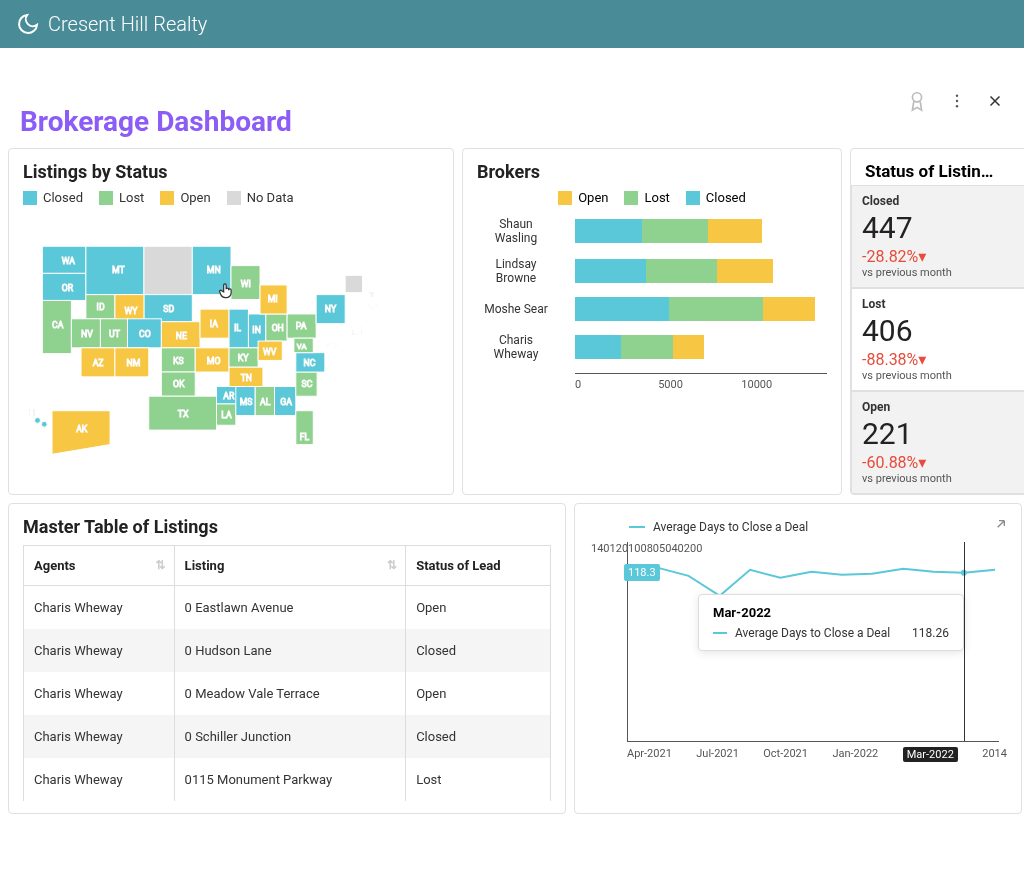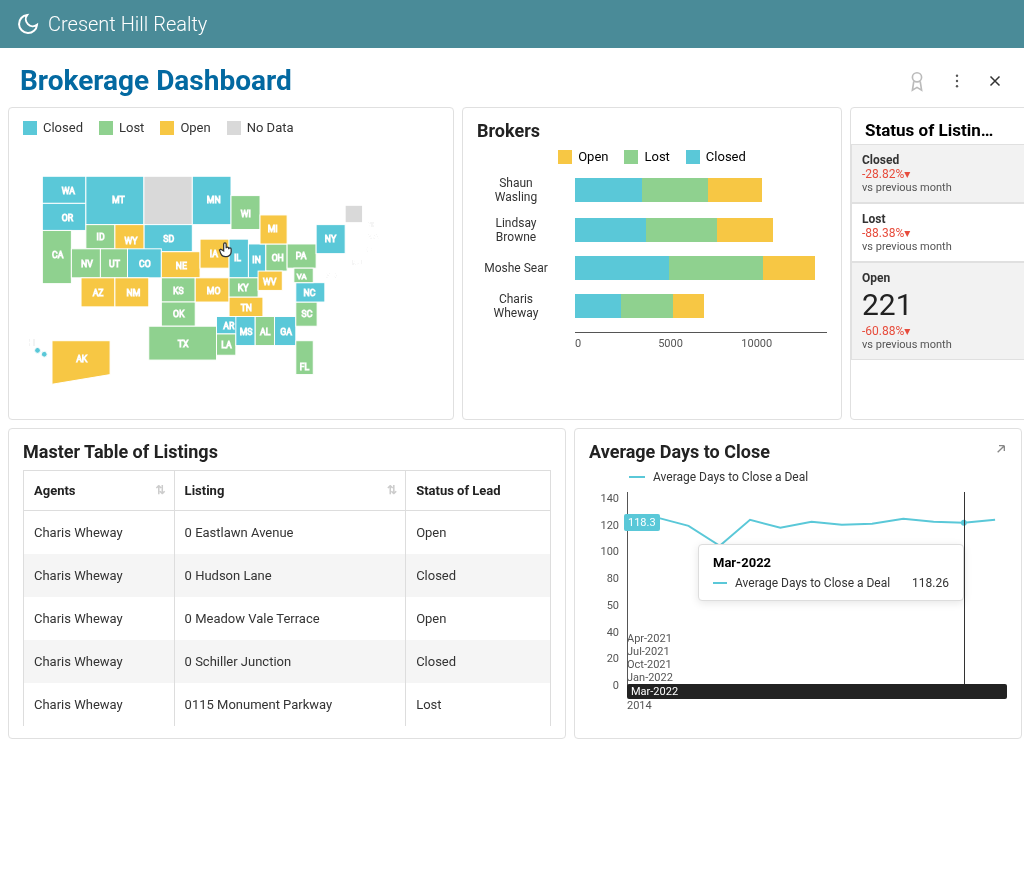--- a/index.html
+++ b/index.html
@@ -9,21 +9,21 @@
 .header { background: #4a8b98; height: 48px; display: flex; align-items: center; padding: 0 16px; color: #fff; }
 .logo { display: flex; align-items: center; gap: 8px; font-size: 20px; font-weight: 300; }
 .logo-icon { width: 24px; height: 24px; }
 .nav { margin-left: auto; display: flex; align-items: center; gap: 20px; font-size: 13px; }
 .nav-link { color: #fff; text-decoration: none; cursor: pointer; }
 .nav-link.active { border-bottom: 1px solid #fff; padding-bottom: 2px; }
 .avatar { width: 32px; height: 32px; border-radius: 50%; background: linear-gradient(180deg, #444 0%, #333 60%, #f4c38a 60%); border: 2px solid #ffd54f; }
 
 
 .titlebar { display: flex; align-items: center; padding: 16px 20px 10px; }
-.title { font-size: 28px; font-weight: 700; color: #0369a1; }
+.title { font-size: 28px; font-weight: 700; color: #8b5cf6; margin-top: 41px; }
 .title-actions { margin-left: auto; display: flex; align-items: center; gap: 20px; color: #666; }
 .icon-btn { cursor: pointer; display: inline-flex; }
 
 
 .grid { display: grid; grid-template-columns: 446px 380px 180px; gap: 8px; padding: 0 8px; }
 .card { border: 1px solid #e0e0e0; border-radius: 4px; padding: 12px 14px; background: #fff; }
 .card-title { font-size: 18px; font-weight: 700; color: #222; margin-bottom: 8px; }
 
 
 .legend { display: flex; gap: 16px; font-size: 13px; color: #333; margin-bottom: 8px; }
@@ -39,42 +39,42 @@
 .axis { display: flex; margin-left: 98px; font-size: 11px; color: #555; border-top: 1px solid #555; padding-top: 4px; gap: 0; }
 .axis span { flex: 0 0 auto; }
 
 
 .status-col { display: flex; flex-direction: column; gap: 0; padding: 0; }
 .status-header { font-size: 17px; font-weight: 700; padding: 12px 14px 4px; white-space: nowrap; overflow: hidden; text-overflow: ellipsis; }
 .stat { border: 1px solid #e0e0e0; padding: 8px 10px; }
 .stat.sel { background: #f2f2f2; }
 .stat-label { font-size: 12px; font-weight: 700; color: #333; }
 .stat-value { font-size: 30px; font-weight: 400; color: #222; margin: 2px 0; }
-.stat-delta { font-size: 12px; color: #e74c3c; }
+.stat-delta { font-size: 16px; color: #e74c3c; }
 .stat-sub { font-size: 11px; color: #555; }
 
 
 .row2 { display: grid; grid-template-columns: 558px 448px; gap: 8px; padding: 8px; }
 
 
 .mtable { width: 100%; border-collapse: collapse; font-size: 13px; }
 .mtable th { text-align: left; font-weight: 700; padding: 12px 10px; border: 1px solid #ddd; color: #222; position: relative; }
 .mtable td { padding: 14px 10px; border-left: 1px solid #ddd; border-right: 1px solid #ddd; color: #333; }
 .mtable tbody tr:nth-child(even) { background: #f5f5f5; }
 .sort-icon { position: absolute; right: 8px; top: 12px; color: #ccc; font-size: 12px; }
 
 
 .line-card { position: relative; }
 .expand-icon { position: absolute; top: 12px; right: 12px; color: #888; cursor: pointer; }
 .line-legend { font-size: 12px; color: #333; display: flex; align-items: center; gap: 8px; margin: 4px 0 8px 40px; }
 .line-legend .dash { width: 16px; height: 2px; background: #5ac8d8; }
 .chart-wrap { position: relative; height: 220px; margin-left: 30px; }
-.yaxis { position: absolute; left: -28px; top: 0; bottom: 20px; display: flex; flex-direction: column; justify-content: space-between; font-size: 11px; color: #555; text-align: right; width: 28px; }
+.yaxis { position: absolute; left: -28px; top: 0; bottom: 20px; display: flex; flex-direction: row; justify-content: space-between; font-size: 11px; color: #555; text-align: right; width: 28px; }
 .plot { position: absolute; left: 8px; right: 8px; top: 0; bottom: 20px; border-left: 1px solid #555; border-bottom: 1px solid #555; }
-.xaxis { position: absolute; left: 8px; right: 0; bottom: 0; display: flex; justify-content: space-between; font-size: 11px; color: #555; flex-direction: column; }
+.xaxis { position: absolute; left: 8px; right: 0; bottom: 0; display: flex; justify-content: space-between; font-size: 11px; color: #555; }
 .xaxis .hl { background: #222; color: #fff; padding: 1px 4px; border-radius: 2px; }
 .marker { position: absolute; background: #5ac8d8; color: #fff; font-size: 11px; padding: 2px 4px; border-radius: 2px; }
 .tooltip { position: absolute; background: #fff; border: 1px solid #ddd; border-radius: 4px; padding: 10px 14px; font-size: 12px; box-shadow: 0 2px 8px rgba(0,0,0,0.1); }
 .tooltip .tt-title { font-weight: 700; margin-bottom: 6px; font-size: 13px; }
 .tooltip .tt-row { display: flex; align-items: center; gap: 8px; color: #333; }
 .vline { position: absolute; width: 1px; background: #333; top: 0; bottom: 0; }
 
 .map-svg { width: 100%; height: 260px; }
 .cursor { position: absolute; }
 </style>
@@ -110,20 +110,21 @@
       <svg width="18" height="18" viewBox="0 0 24 24" fill="none" stroke="#333" stroke-width="2">
           <path d="M18 6L6 18M6 6l12 12"></path>
         </svg>
     </span>
   </div>
 </div>
 
 <div class="grid">
 
   <div class="card" style="position:relative;">
+    <div class="card-title">Listings by Status</div>
     <div class="legend">
       <div class="legend-item">
           <span class="swatch" style="background:#5ac8d8"></span>
           <span>Closed</span>
         </div>
       <div class="legend-item">
           <span class="swatch" style="background:#8fd18f"></span>
           <span>Lost</span>
         </div>
       <div class="legend-item">
@@ -288,25 +289,27 @@
       <span style="width:33%">5000</span>
       <span>10000</span>
     </div>
   </div>
 
   <div class="card status-col" style="padding:0;">
     <div class="status-header">Status of Listin…</div>
     <div id="status-cards">
         <div class="stat sel">
           <div class="stat-label">Closed</div>
+    <div class="stat-value">447</div>
     <div class="stat-delta">-28.82%▾</div>
     <div class="stat-sub">vs previous month</div>
         </div>
         <div class="stat">
           <div class="stat-label">Lost</div>
+    <div class="stat-value">406</div>
     <div class="stat-delta">-88.38%▾</div>
     <div class="stat-sub">vs previous month</div>
         </div>
         <div class="stat sel">
           <div class="stat-label">Open</div>
     <div class="stat-value">221</div>
     <div class="stat-delta">-60.88%▾</div>
     <div class="stat-sub">vs previous month</div>
         </div>
       </div>
@@ -354,21 +357,20 @@
         </tbody>
     </table>
   </div>
 
   <div class="card line-card">
     <span class="expand-icon">
       <svg width="16" height="16" viewBox="0 0 24 24" fill="none" stroke="#888" stroke-width="2">
           <path d="M7 17L17 7M17 7H9M17 7v8"></path>
         </svg>
     </span>
-    <div class="card-title">Average Days to Close</div>
     <div class="line-legend">
       <span class="dash"></span>
         <span>Average Days to Close a Deal</span>
     </div>
     <div class="chart-wrap">
       <div class="yaxis">
         <span>140</span>
           <span>120</span>
           <span>100</span>
           <span>80</span>

